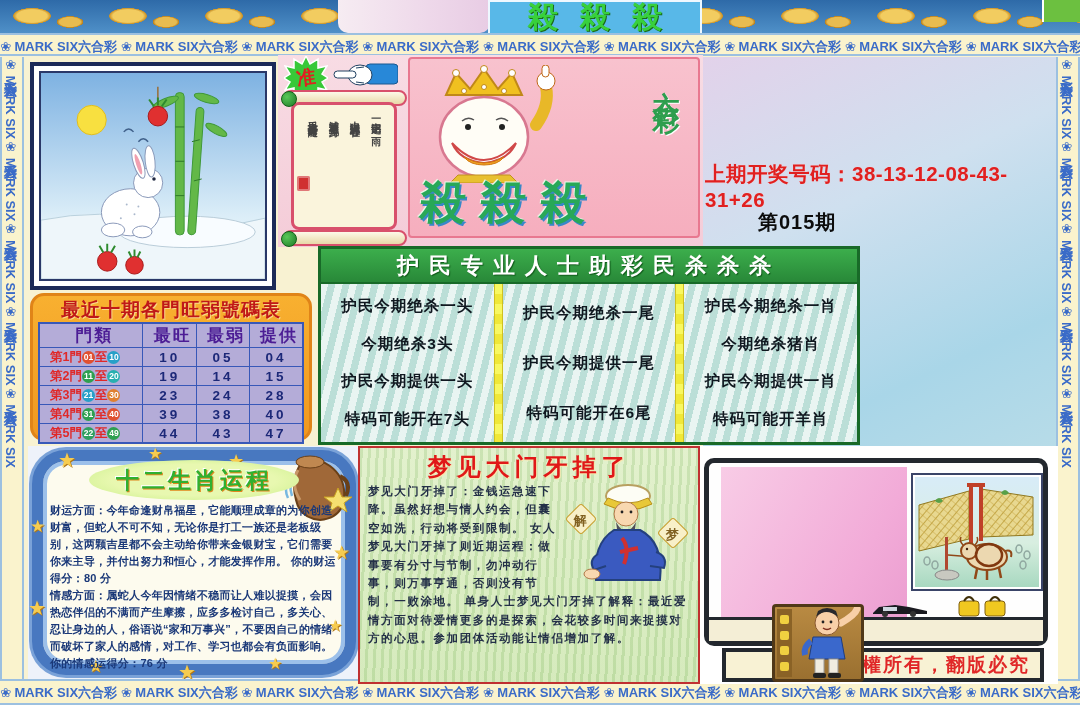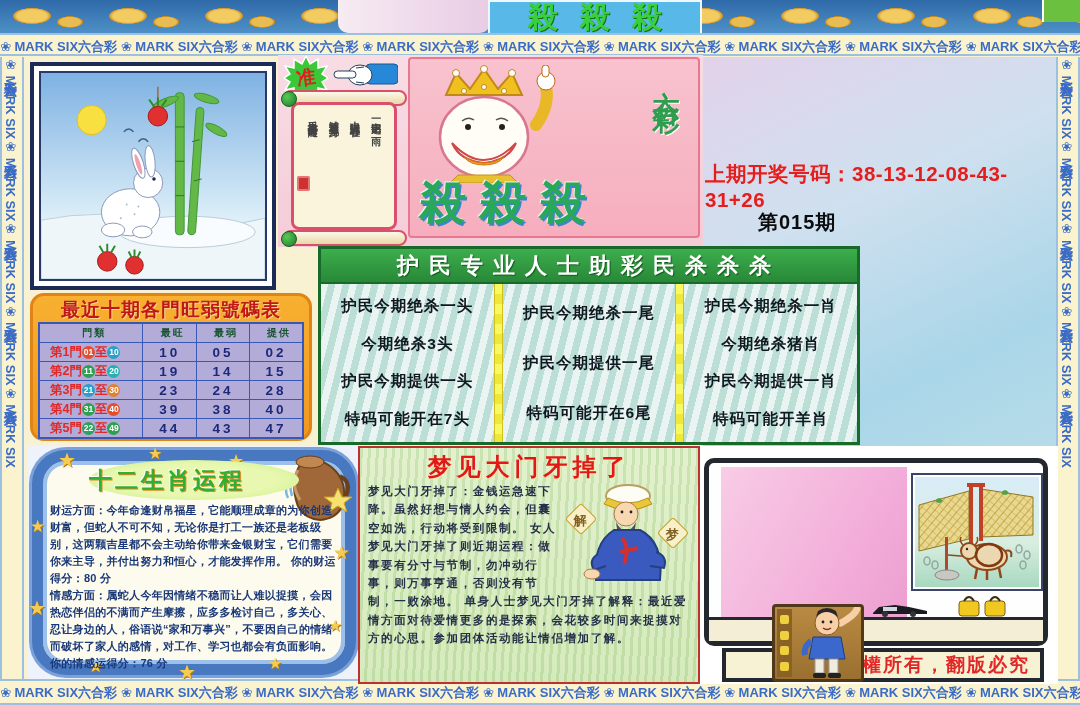--- a/index.html
+++ b/index.html
@@ -135,21 +135,21 @@
     letter-spacing:1px;line-height:24px;text-shadow:1px 1px 0 #f8d888;
   }
   table.door{
     width:100%;border-collapse:collapse;background:#b4acd8;
     border:2px solid #3858b8;
   }
   table.door td{
     border:1.5px solid #3858b8;text-align:center;height:18px;
     font-weight:bold;font-size:13px;padding:0;
   }
-  table.door .hdr{color:#14532d;font-size:10px;letter-spacing:2px;padding-left:6px;}
+  table.door .hdr{color:#4c1d95;font-size:17px;letter-spacing:2px;padding-left:6px;}
   table.door .lbl{color:#e02828;font-size:12.5px;text-align:left;padding-left:10px;width:39%;}
   table.door .num{color:#1c2878;letter-spacing:3px;font-size:13.5px;width:20%;}
   .circ{
     display:inline-block;width:13px;height:13px;line-height:13px;border-radius:50%;
     color:#fff;font-size:8.5px;text-align:center;letter-spacing:0;vertical-align:1px;
   }
   
   .kill-panel{
     position:absolute;left:318px;top:246px;width:542px;height:199px;
     border:3px solid #186a28;box-sizing:border-box;background:#d8eee8;
@@ -181,21 +181,21 @@
     position:absolute;left:4px;top:4px;right:4px;bottom:4px;
     border:11px solid #4878c0;border-radius:34px;
     box-shadow:inset 0 0 0 4px #9cc0ea,0 0 0 3px #7aa2d8;
     background:#fdfbee;
   }
   .zodiac-inner{position:absolute;left:22px;top:12px;right:22px;bottom:10px;}
   .zodiac-title{
     margin:2px auto 2px auto;width:210px;height:40px;border-radius:50%;
     background:radial-gradient(ellipse at center,#e8f8b0 55%,#c8ee88);
     color:#30b030;font-weight:bold;font-size:23px;letter-spacing:3px;
-    text-align:left;line-height:40px;
+    text-align:center;line-height:40px;
     text-shadow:1px 1px 0 #e08820,-1px -1px 0 #fff;
   }
   .zodiac-text{font-size:11px;font-weight:bold;color:#1a3878;line-height:1.55;letter-spacing:.3px;}
   .zstar{position:absolute;color:#f6cc50;text-shadow:1px 1px 0 #b07818;}
   .jug{position:absolute;right:6px;top:2px;width:74px;height:84px;}
   
   .dream-panel{
     position:absolute;left:358px;top:446px;width:342px;height:238px;
     border:2.5px solid #c03030;box-sizing:border-box;overflow:hidden;
     background:
@@ -400,21 +400,21 @@
         <tr>
       <td class="hdr">門類</td>
       <td class="hdr">最旺</td>
       <td class="hdr">最弱</td>
       <td class="hdr">提供</td>
     </tr>
     <tr>
       <td class="lbl"><span>第1門</span><span class="circ" style="background:#e05030">01</span><span>至</span><span class="circ" style="background:#28a0c8">10</span></td>
       <td class="num">10</td>
       <td class="num">05</td>
-      <td class="num">02</td>
+      <td class="num">04</td>
     </tr>
     <tr>
       <td class="lbl"><span>第2門</span><span class="circ" style="background:#2ea050">11</span><span>至</span><span class="circ" style="background:#28b0b0">20</span></td>
       <td class="num">19</td>
       <td class="num">14</td>
       <td class="num">15</td>
     </tr>
     <tr>
       <td class="lbl"><span>第3門</span><span class="circ" style="background:#28a0c8">21</span><span>至</span><span class="circ" style="background:#e08030">30</span></td>
       <td class="num">23</td>

